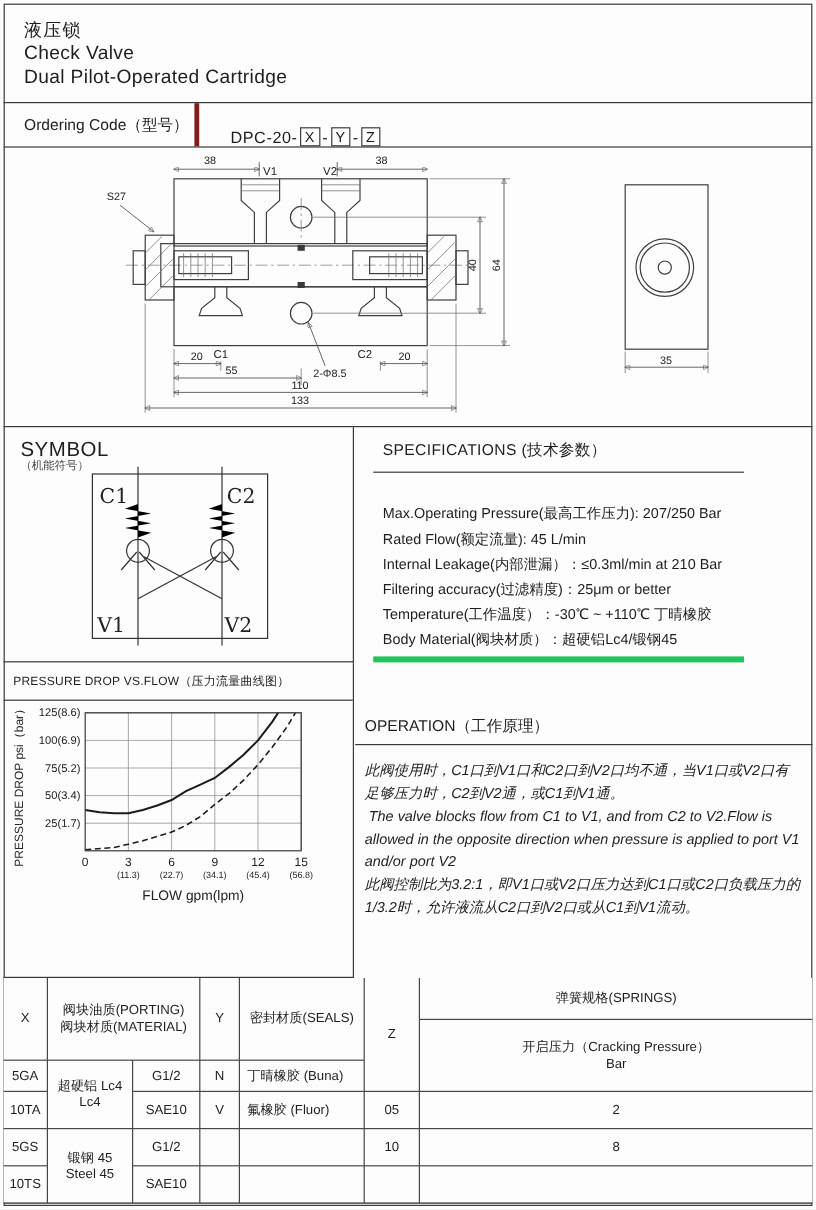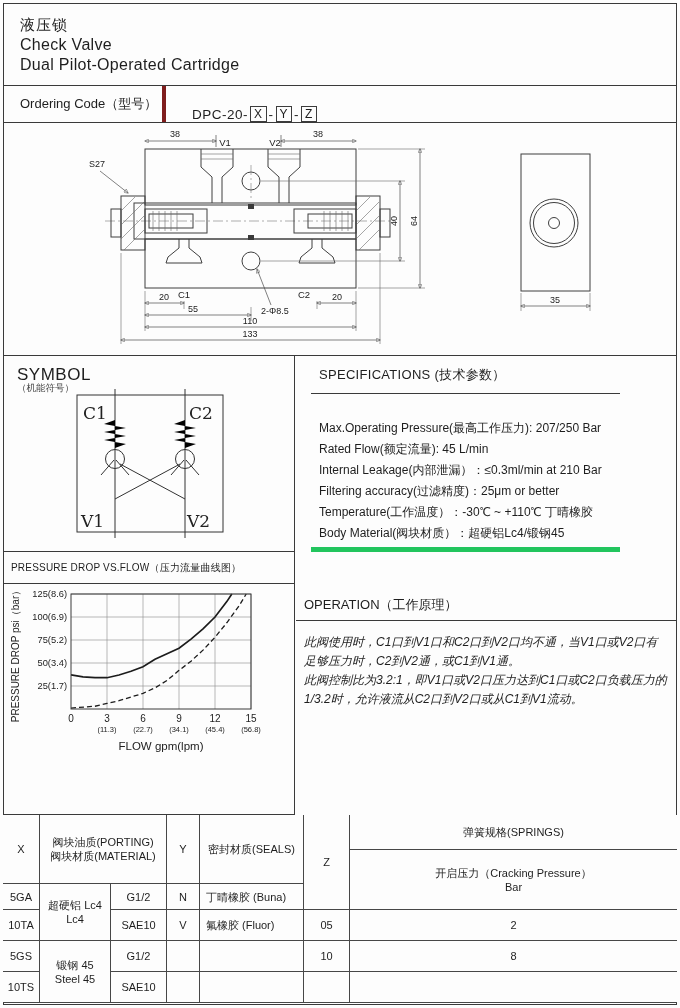--- a/index.html
+++ b/index.html
@@ -280,20 +280,21 @@
       <rect class="pbox" x="68" y="10" width="180" height="115"></rect>
       <text x="158" y="166" text-anchor="middle" font-size="11.5">FLOW gpm(lpm)</text>
       <text x="16" y="70" text-anchor="middle" font-size="10" transform="rotate(-90 16 70)">PRESSURE DROP psi（bar）</text>
     </svg>
   </div>
 
   <div class="sec low-right">
     <div class="op-head">OPERATION（工作原理）</div>
     <div class="op-body">
       <p>此阀使用时，C1口到V1口和C2口到V2口均不通，当V1口或V2口有足够压力时，C2到V2通，或C1到V1通。</p>
+      <p> The valve blocks flow from C1 to V1, and from C2 to V2.Flow is allowed in the opposite direction when pressure is applied to port V1 and/or port V2</p>
       <p>此阀控制比为3.2:1，即V1口或V2口压力达到C1口或C2口负载压力的1/3.2时，允许液流从C2口到V2口或从C1到V1流动。</p>
     </div>
   </div>
 
   <div class="sec otable">
     <div class="tc" style="grid-column:1;grid-row:1/3">X</div>
     <div class="tc" style="grid-column:2/4;grid-row:1/3">
       <span>阀块油质(PORTING)</span>
       <span>阀块材质(MATERIAL)</span>
     </div>

